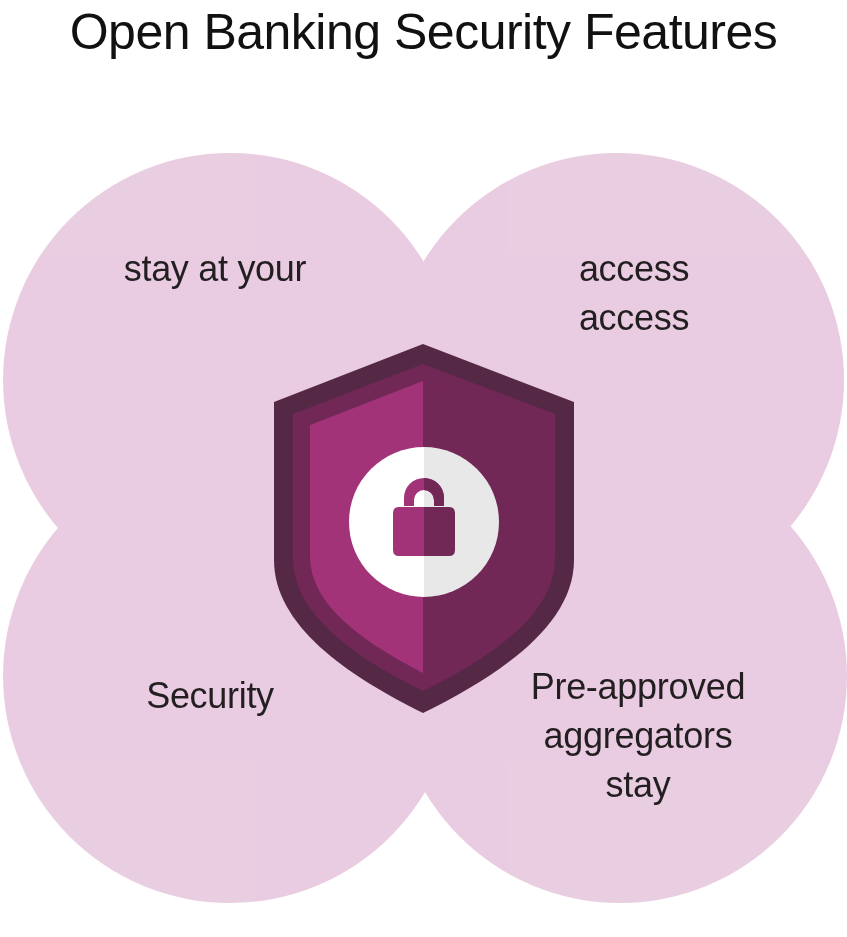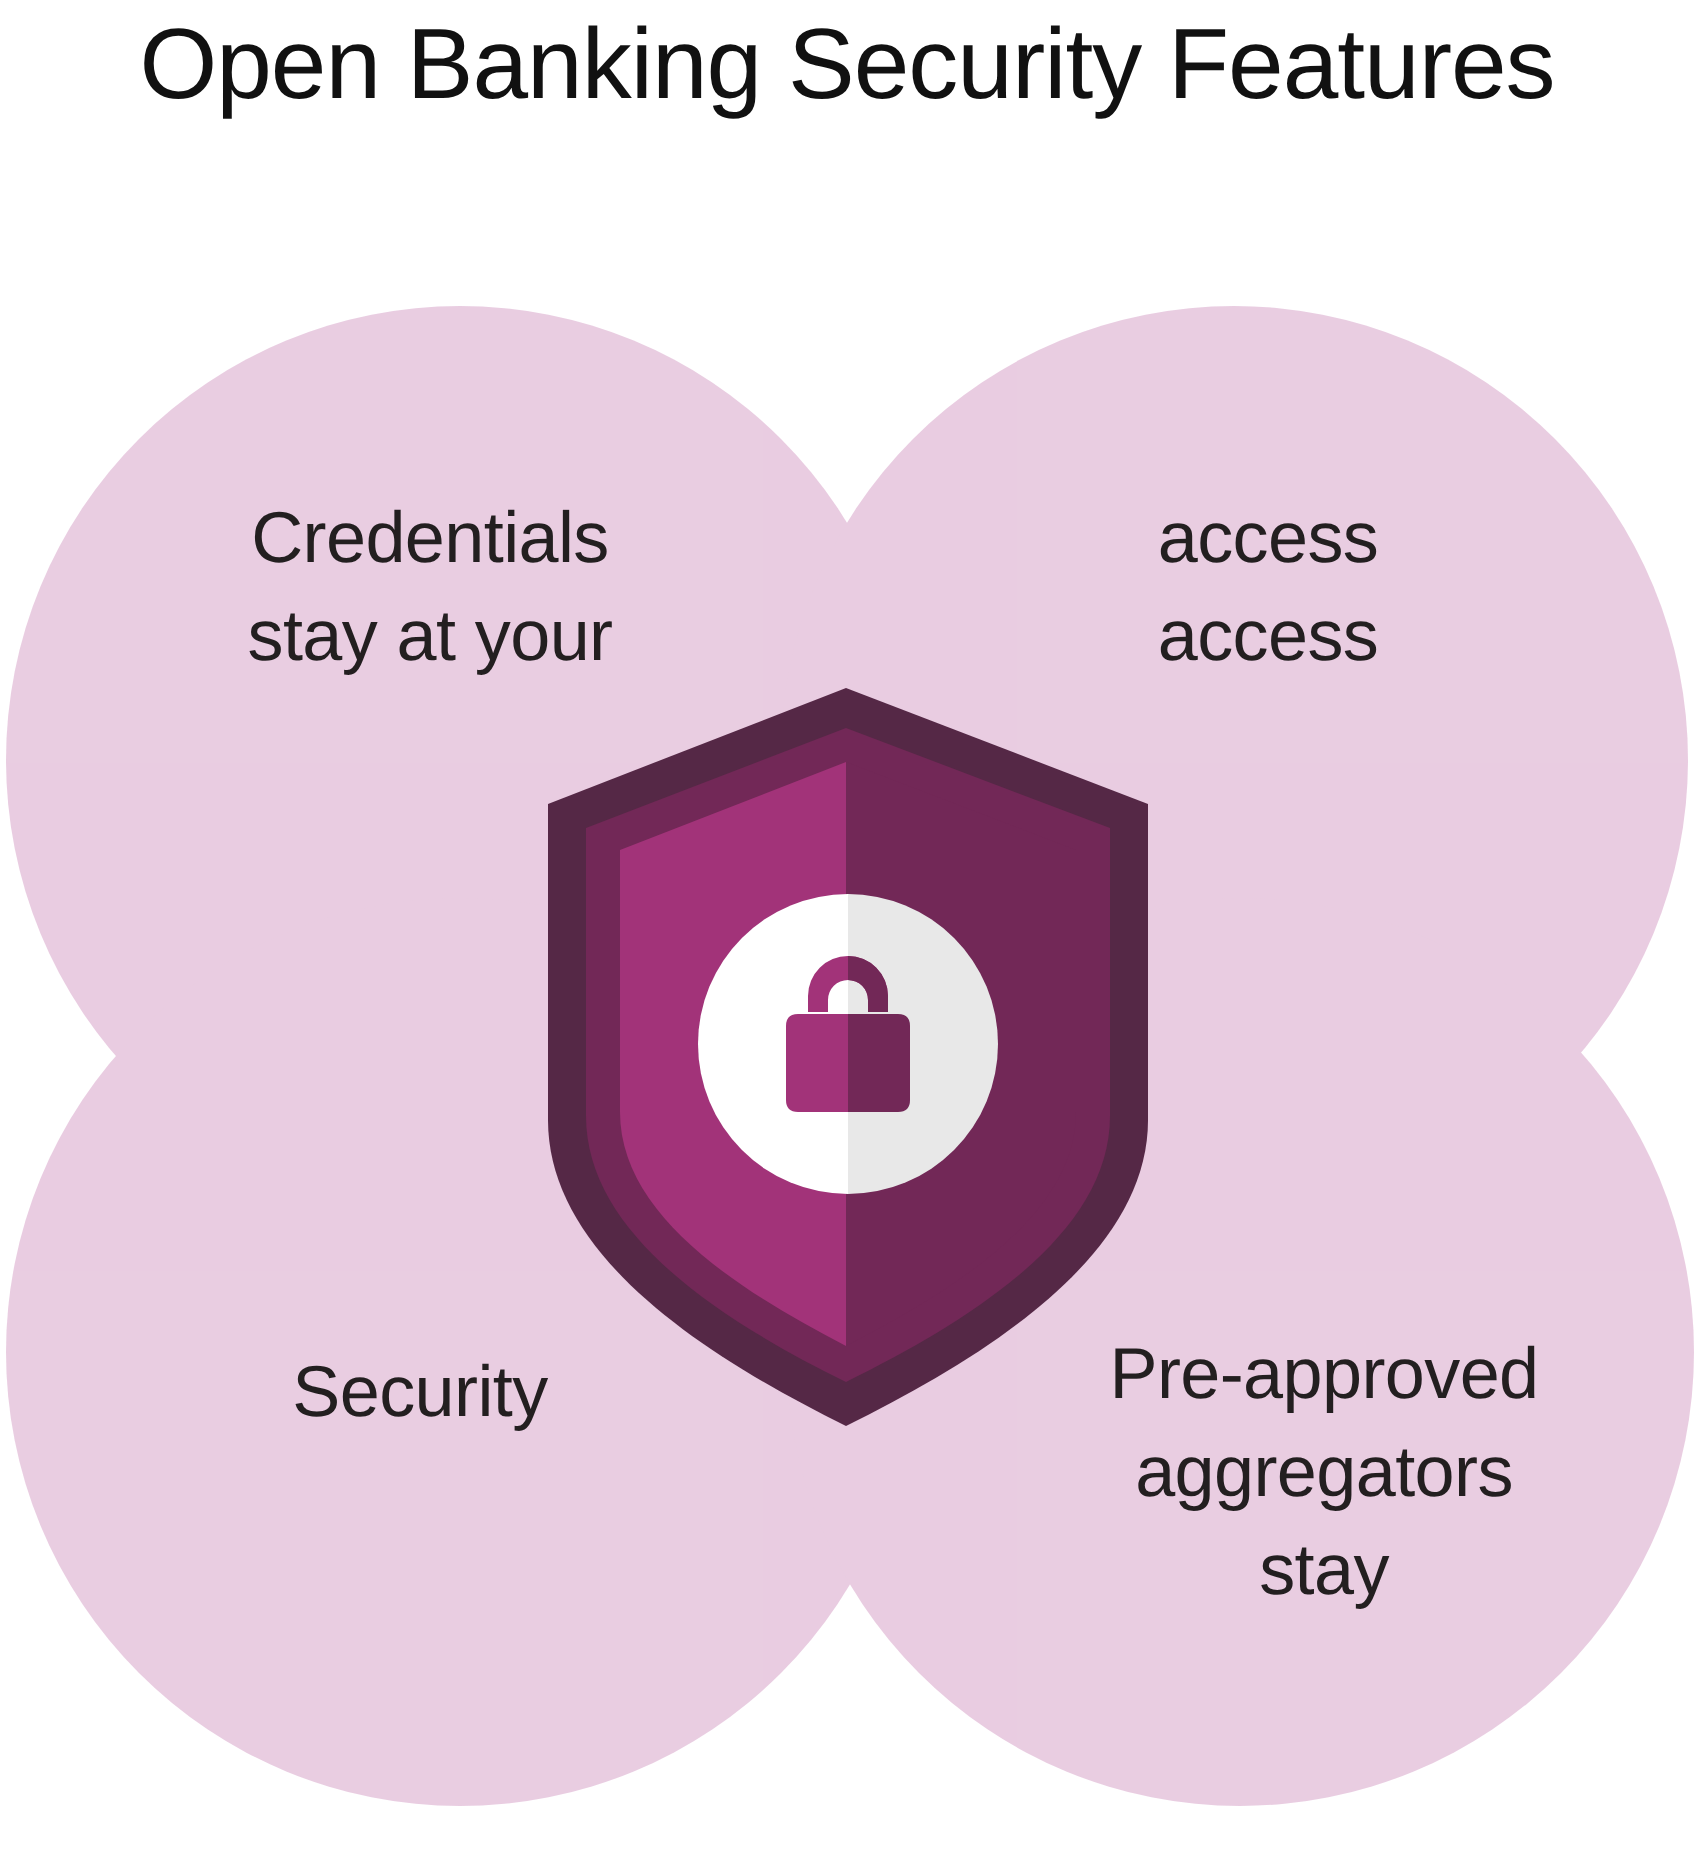--- a/index.html
+++ b/index.html
@@ -41,30 +41,29 @@
 
     <path d="M404 506 L404 498 A20 20 0 0 1 444 498 L444 506 L434 506 L434 500 A10 10 0 0 0 414 500 L414 506 Z" fill="#a23379"></path>
     <path d="M424 478 A20 20 0 0 1 444 498 L444 506 L434 506 L434 500 A10 10 0 0 0 424 490 Z" fill="#722857"></path>
 
     <path d="M424 507 L399 507 Q393 507 393 513 L393 550 Q393 556 399 556 L424 556 Z" fill="#a23379"></path>
     <path d="M424 507 L449 507 Q455 507 455 513 L455 550 Q455 556 449 556 L424 556 Z" fill="#722857"></path>
   </g>
 </svg>
 
 <div class="label" style="left:80px; top:244px; width:270px;">
-  <span>Credentials</span>
   <span>stay at your</span>
 </div>
 
 <div class="label" style="left:504px; top:244px; width:260px;">
   <span>access</span>
   <span>access</span>
 </div>
 
 <div class="label" style="left:70px; top:671px; width:280px;">
   <span>Security</span>
 </div>
 
-<div class="label" style="left:512px; top:662px; width:300px;">
+<div class="label" style="left:488px; top:662px; width:300px;">
   <span>Pre-approved</span>
   <span>aggregators</span>
   <span>stay</span>
 </div>
 
 </body></html>

